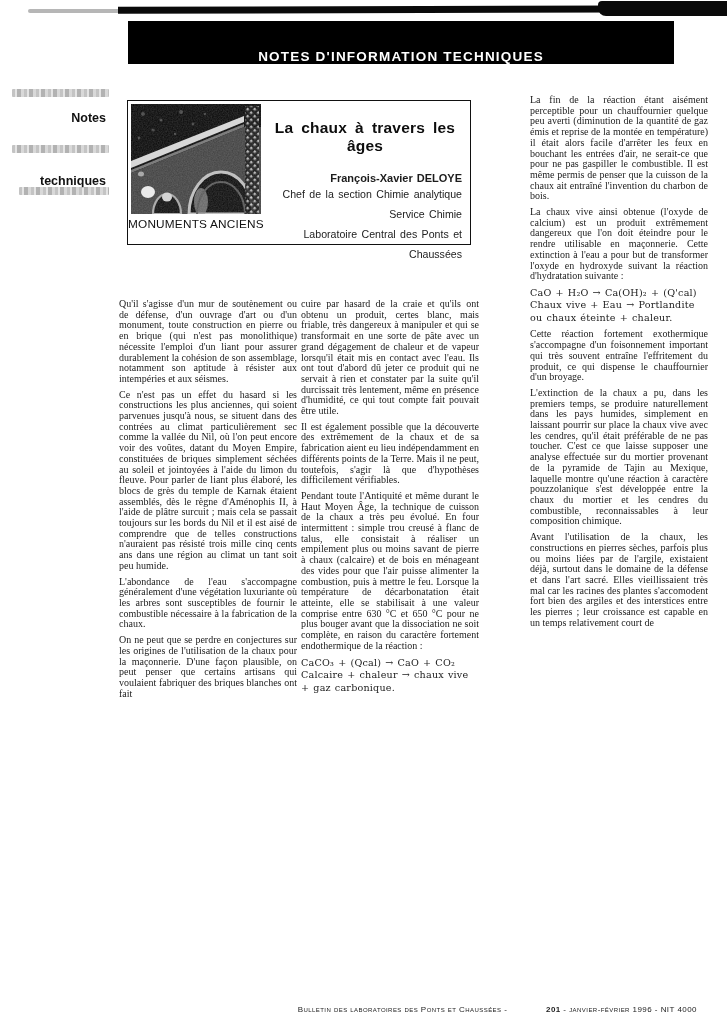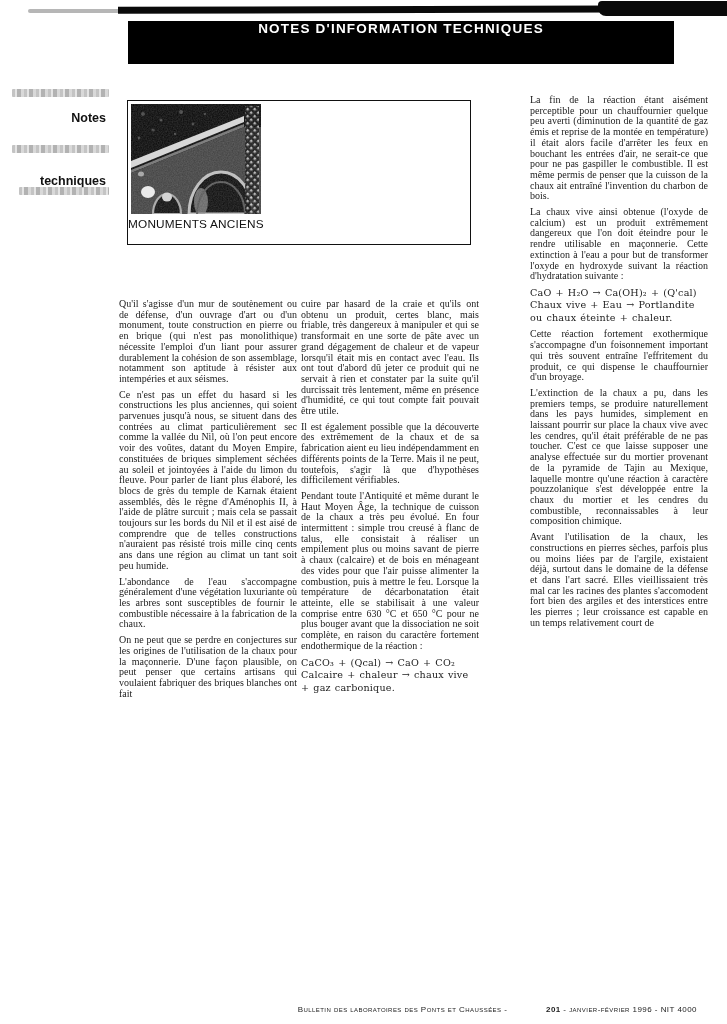--- a/index.html
+++ b/index.html
@@ -7,21 +7,21 @@
   .page{position:relative;width:727px;height:1024px;background:#fff;overflow:hidden;
         font-family:"Liberation Sans",sans-serif;color:#1c1c1c;}
 
   
   .scan-grey{position:absolute;left:28px;top:9px;width:135px;height:4px;background:#8f8f8f;opacity:.65;border-radius:2px;}
   .scan-black{position:absolute;left:118px;top:6px;width:609px;height:7px;background:#0a0a0a;transform:skewY(-0.15deg);}
   .scan-blob{position:absolute;left:598px;top:1px;width:129px;height:15px;background:#0a0a0a;border-radius:4px 0 0 8px;}
 
   
   .banner{position:absolute;left:128px;top:21px;width:546px;height:43px;background:#000;
-          display:flex;align-items:flex-start;justify-content:center;}
+          display:flex;align-items:flex-end;justify-content:center;}
   .banner span{color:#fff;font-weight:bold;font-size:13.5px;letter-spacing:1.2px;}
 
   
   .smudge{position:absolute;left:12px;width:97px;height:8px;opacity:.8;border-radius:1px;
           background:repeating-linear-gradient(90deg,#b5b5b5 0 3px,#dedede 3px 5px,#9f9f9f 5px 9px,#cfcfcf 9px 12px);}
   .smudge.s1{top:89px;} .smudge.s2{top:145px;} .smudge.s3{top:187px;width:90px;left:19px;}
   .side-label{position:absolute;left:10px;width:96px;text-align:right;font-weight:bold;font-size:12.5px;color:#111;}
   .side-label.l1{top:111px;} .side-label.l2{top:162px;margin-top:12px;}
 
   
@@ -103,20 +103,27 @@
         <path d="M66,110 A24,32 0 0 1 114,110" fill="none" stroke="#555" stroke-width="2"></path>
         <path d="M22,110 A14,20 0 0 1 50,110 Z" fill="#0c0c0c" stroke="#a5a5a5" stroke-width="2.2"></path>
         <ellipse cx="17" cy="88" rx="7" ry="6" fill="#ececec"></ellipse>
         <ellipse cx="36" cy="93" rx="5" ry="4.5" fill="#d2d2d2"></ellipse>
         <ellipse cx="10" cy="70" rx="3" ry="2.5" fill="#bbbbbb" opacity=".8"></ellipse>
         <rect x="114" y="2" width="14" height="108" fill="url(#ht)" opacity=".85"></rect>
         <rect width="130" height="110" filter="url(#gr)" opacity=".5"></rect>
       </svg>
     </div>
     <div class="photo-caption">MONUMENTS ANCIENS</div>
+    <div class="title-area">
+      <div class="art-title">La chaux à travers les âges</div>
+      <div class="art-author">François-Xavier DELOYE</div>
+      <div class="art-role">Chef de la section Chimie analytique</div>
+      <div class="art-role">Service Chimie</div>
+      <div class="art-role">Laboratoire Central des Ponts et Chaussées</div>
+    </div>
   </section>
 
   <main>
     <div class="col col1">
 
     <p class="para">Qu'il s'agisse d'un mur de soutènement ou de défense, d'un ouvrage d'art ou d'un monument, toute construction en pierre ou en brique (qui n'est pas monolithique) nécessite l'emploi d'un liant pour assurer durablement la cohésion de son assemblage, notamment son aptitude à résister aux intempéries et aux séismes.</p>
         <p class="para">Ce n'est pas un effet du hasard si les constructions les plus anciennes, qui soient parvenues jusqu'à nous, se situent dans des contrées au climat particulièrement sec comme la vallée du Nil, où l'on peut encore voir des voûtes, datant du Moyen Empire, constituées de briques simplement séchées au soleil et jointoyées à l'aide du limon du fleuve. Pour parler de liant plus élaboré, les blocs de grès du temple de Karnak étaient assemblés, dès le règne d'Aménophis II, à l'aide de plâtre surcuit ; mais cela se passait toujours sur les bords du Nil et il est aisé de comprendre que de telles constructions n'auraient pas résisté trois mille cinq cents ans dans une région au climat un tant soit peu humide.</p>
         <p class="para">L'abondance de l'eau s'accompagne généralement d'une végétation luxuriante où les arbres sont susceptibles de fournir le combustible nécessaire à la fabrication de la chaux.</p>
         <p class="para">On ne peut que se perdre en conjectures sur les origines de l'utilisation de la chaux pour la maçonnerie. D'une façon plausible, on peut penser que certains artisans qui voulaient fabriquer des briques blanches ont fait</p>
       </div>

